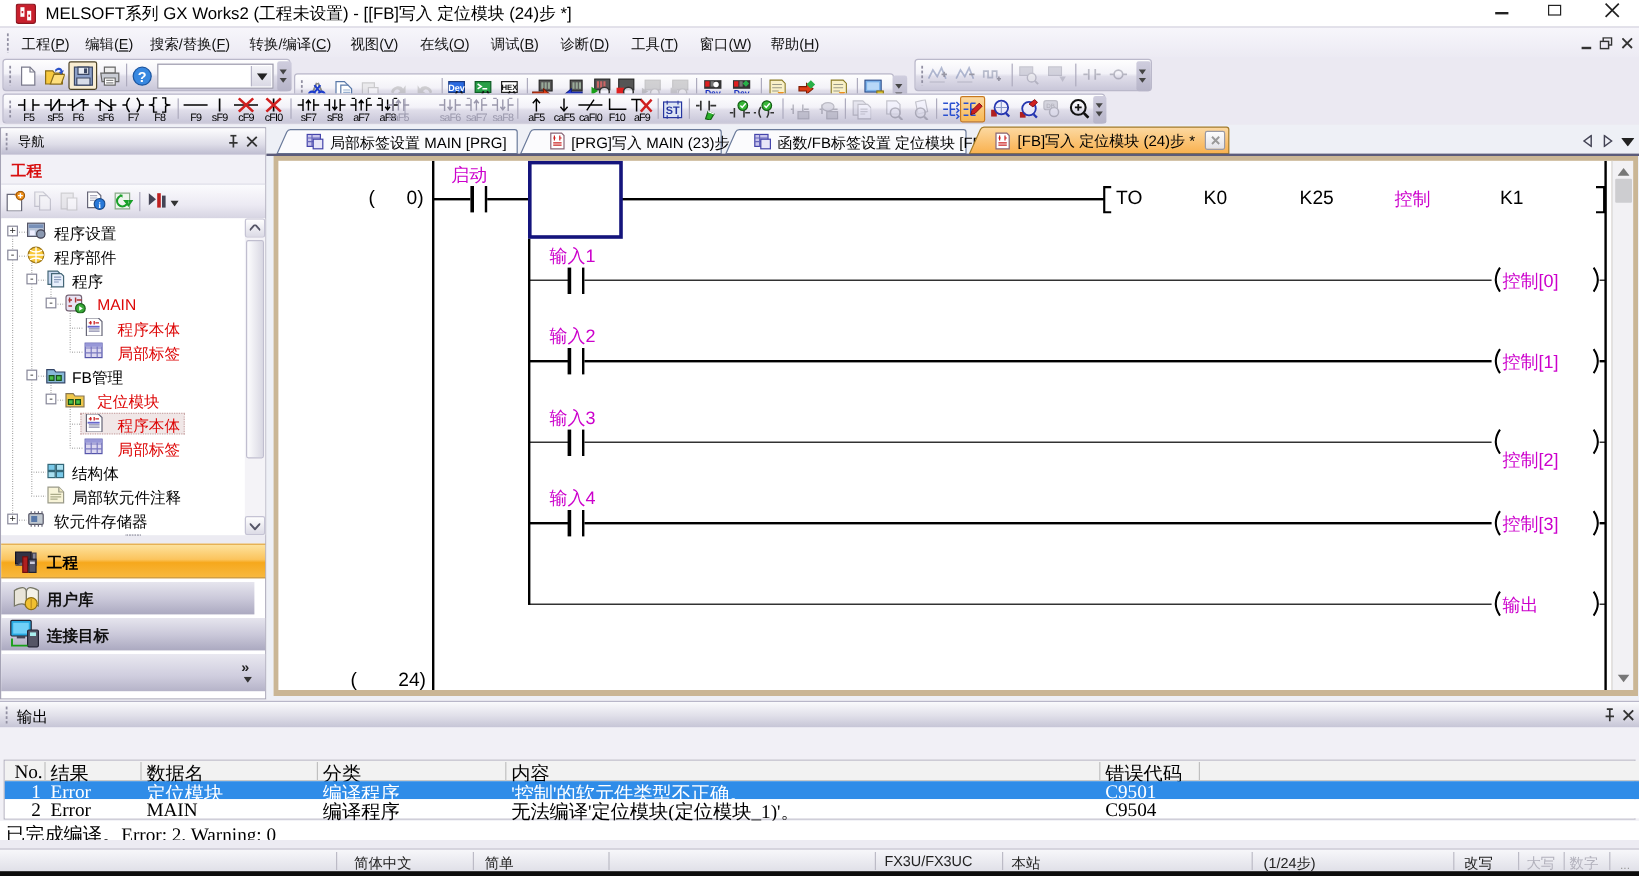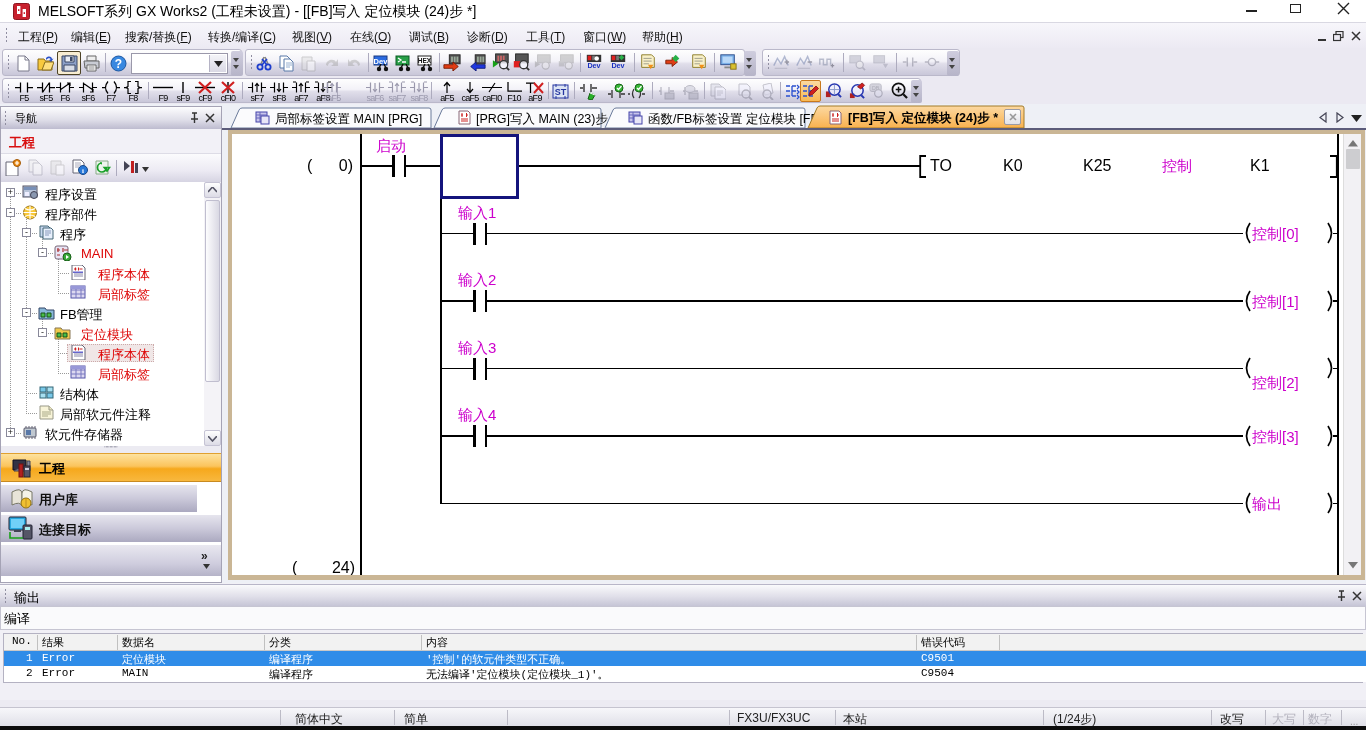--- a/index.html
+++ b/index.html
@@ -20,21 +20,21 @@
 .tr.red{color:#dd0606}
 .eb{position:absolute;width:9px;height:9px;top:5px;background:#fff;border:1px solid #889;font-size:9px;line-height:7px;text-align:center;color:#222}
 .dotv{position:absolute;width:1px;background-image:linear-gradient(#999 1px,transparent 1px);background-size:1px 2px}
 .doth{position:absolute;height:1px;background-image:linear-gradient(90deg,#999 1px,transparent 1px);background-size:2px 1px}
 .rn{position:absolute;display:flex;justify-content:space-between;font-size:16px;color:#000}
 .mag{position:absolute;font-size:15px;color:#cc00cc;white-space:nowrap}
 .opd{position:absolute;font-size:16px;color:#000;white-space:nowrap}
 .wire{position:absolute;height:1.5px;background:#000}
 .cbar{position:absolute;width:2.5px;height:22px;background:#000}
 .coil{position:absolute}
-.mono{font-family:Liberation Mono, monospace;font-size:11px}
+.mono{font-family:Liberation Serif, serif;font-size:16px}
 .hcell{position:absolute;top:1px;white-space:nowrap}
 .hv{position:absolute;top:1px;height:15px;width:1px;background:#c0c0c0}
 .sv{position:absolute;top:2px;height:15px;width:1px;background:#bcbbc6}
 </style></head>
 <body>
 
 <div class="abs" style="left:0;top:0;width:1366px;height:22px;background:#ffffff">
   <svg class="abs" style="left:13px;top:3px" width="17" height="17" viewBox="0 0 17 17">
     <rect x="0.5" y="0.5" width="16" height="16" rx="2" fill="#c8202d" stroke="#8c1620"></rect>
     <rect x="4" y="3" width="3.4" height="8" fill="#fff"></rect>
@@ -110,21 +110,21 @@
           <path d="M0 0h9L4.5 6z" fill="#222"></path>
         </svg>
   </div>
   <div class="abs" style="left:228px;top:1px;width:12px;height:25px;background:linear-gradient(#cfcdde,#b6b4c8);border-radius:2px"></div>
   <div class="chev" style="left:230px;top:8px">
         <i></i>
         <i></i>
       </div>
  </div>
 
- <div class="tbblk" style="left:245px;top:1px;width:500px">
+ <div class="tbblk" style="left:245px;top:13px;width:500px">
   <div class="grip" style="left:4px"></div>
   <svg class="ico" style="left:10px" viewBox="0 0 17 17">
         <path d="M8 2L5 9M9 2l3 7" stroke="#888" stroke-width="1.6" fill="none"></path>
         <circle cx="4" cy="12" r="2.6" fill="none" stroke="#1c3ccc" stroke-width="1.8"></circle>
         <circle cx="12" cy="12" r="2.6" fill="none" stroke="#1c3ccc" stroke-width="1.8"></circle>
         <path d="M6 10l5-6M11 10L6 4" stroke="#1c3ccc" stroke-width="1.6"></path>
       </svg>
   <svg class="ico" style="left:32px" viewBox="0 0 17 17">
         <path d="M2 1h7l3 3v9H2z" fill="#fff" stroke="#5878a8"></path>
         <path d="M6 4h6l3 3v9H6z" fill="#fff" stroke="#5878a8"></path>
@@ -723,21 +723,21 @@
   <div class="abs" style="left:0;top:346px;width:220px;height:29px;background:linear-gradient(#fde29e,#fbc45d 45%,#f6a81c 55%,#f8b83e);border-top:1px solid #e0a030;border-bottom:1px solid #c88a20">
     <svg class="abs" style="left:10px;top:2px" width="24" height="24" viewBox="0 0 24 24">
         <path d="M2 4h13v10H2z" fill="#334" stroke="#112"></path>
         <path d="M3 15l3-2h10V5h3v10H8z" fill="#889" stroke="#445"></path>
         <rect x="8" y="8" width="4" height="13" fill="#b02020" stroke="#701010"></rect>
         <rect x="13" y="10" width="6" height="11" fill="#556" stroke="#223"></rect>
         <rect x="14" y="12" width="4" height="2" fill="#ccd"></rect>
       </svg>
     <div class="abs" style="left:38px;top:6px;font-size:13px;font-weight:bold;color:#000">工程</div>
   </div>
-  <div class="abs" style="left:0;top:378px;width:196px;height:27px;background:linear-gradient(#e6e5ee,#cbc9da 50%,#aba9c0)">
+  <div class="abs" style="left:0;top:378px;width:211px;height:27px;background:linear-gradient(#e6e5ee,#cbc9da 50%,#aba9c0)">
     <svg class="abs" style="left:8px;top:1px" width="26" height="26" viewBox="0 0 26 26">
         <path d="M3 6q9-5 10 1v13q-2-5-10-1z" fill="#e8e4d8" stroke="#776"></path>
         <path d="M23 6q-9-5-10 1v13q2-5 10-1z" fill="#f4f2e8" stroke="#776"></path>
         <circle cx="17" cy="17" r="5" fill="#f0c030" stroke="#907010"></circle>
         <path d="M17 13v8" stroke="#c09020"></path>
       </svg>
     <div class="abs" style="left:38px;top:6px;font-size:13px;font-weight:bold;color:#111">用户库</div>
   </div>
   <div class="abs" style="left:0;top:408px;width:220px;height:27px;background:linear-gradient(#e6e5ee,#cbc9da 50%,#aba9c0)">
     <svg class="abs" style="left:6px;top:0" width="28" height="27" viewBox="0 0 28 27">
@@ -792,21 +792,21 @@
         <linearGradient id="tg" x1="0" y1="0" x2="0" y2="1">
           <stop offset="0" stop-color="#fcd9a2"></stop>
           <stop offset="1" stop-color="#f9b14e"></stop>
         </linearGradient>
       </defs>
     </svg>
   <svg class="abs" style="left:607px;top:6px" width="13" height="15" viewBox="0 0 13 15">
       <path d="M1 1h9l2 2v11H1z" fill="#fff" stroke="#867"></path>
       <path d="M3 5h2M8 5h2M4 3v4M8.5 3v4M3 9h7M3 11h7" stroke="#c22" stroke-width="1"></path>
     </svg>
-  <div class="abs" style="left:626px;top:6px;font-size:12.5px;font-weight:bold;color:#000">[FB]写入 定位模块 (24)步 *</div>
+  <div class="abs" style="left:626px;top:6px;font-size:12.5px;font-weight:normal;color:#000">[FB]写入 定位模块 (24)步 *</div>
   <div class="abs" style="left:782px;top:5px;width:17px;height:16px;background:linear-gradient(#fcfcfc,#e2e2e8);border:1px solid #9a9aa5;border-radius:2px"><svg style="margin:3px 4px" width="8" height="8" viewBox="0 0 8 8">
         <path d="M1 1l6 6M7 1L1 7" stroke="#999" stroke-width="1.6"></path>
       </svg></div>
 
   <svg class="abs" style="left:1096px;top:8px" width="10" height="11" viewBox="0 0 10 11">
       <path d="M8 1L2 5.5L8 10z" fill="none" stroke="#445" stroke-width="1.2"></path>
     </svg>
   <svg class="abs" style="left:1113px;top:8px" width="10" height="11" viewBox="0 0 10 11">
       <path d="M2 1l6 4.5L2 10z" fill="none" stroke="#445" stroke-width="1.2"></path>
     </svg>
@@ -935,23 +935,20 @@
     <div class="grip" style="left:4px;top:3px;bottom:3px"></div>
     <div class="abs" style="left:14px;top:4px;font-size:13px;color:#000">输出</div>
     <svg class="abs" style="left:1336px;top:5px" width="11" height="12" viewBox="0 0 11 12">
         <path d="M3 1h5M5.5 1v6M2 7h7M5.5 7v4" stroke="#333" stroke-width="1.4" fill="none"></path>
       </svg>
     <svg class="abs" style="left:1352px;top:6px" width="10" height="10" viewBox="0 0 10 10">
         <path d="M1 1l8 8M9 1L1 9" stroke="#333" stroke-width="1.5"></path>
       </svg>
   </div>
 
-  <div class="abs" style="left:0;top:23px;width:1366px;height:24px;background:#fafafc;border:1px solid #c6c5d2">
-    <div class="abs" style="left:3px;top:3px;font-size:13px;color:#000">编译</div>
-  </div>
 
   <div class="abs mono" style="left:3px;top:50px;width:1360px;height:50px;background:#fff;border:1px solid #b4b2c2">
     <div class="abs" style="left:0;top:0;width:1364px;height:17px;background:#f2f2f2;border-bottom:1px solid #c8c8c8">
       <span class="hcell" style="left:8px">No.</span>
       <span class="hcell" style="left:38px">结果</span>
       <span class="hcell" style="left:118px">数据名</span>
       <span class="hcell" style="left:265px">分类</span>
       <span class="hcell" style="left:422px">内容</span>
       <span class="hcell" style="left:917px">错误代码</span>
       <div class="hv" style="left:33px"></div>
@@ -972,20 +969,23 @@
     <div class="abs" style="left:0;top:32px;width:1364px;height:16px;background:#fff;color:#000">
       <span class="hcell" style="left:22px">2</span>
       <span class="hcell" style="left:38px">Error</span>
       <span class="hcell" style="left:118px">MAIN</span>
       <span class="hcell" style="left:265px">编译程序</span>
       <span class="hcell" style="left:422px">无法编译'定位模块(定位模块_1)'。</span>
       <span class="hcell" style="left:917px">C9504</span>
     </div>
   </div>
 
+  <div class="abs mono" style="left:0;top:101px;width:1366px;height:17px;background:#fff;border-bottom:1px solid #c6c5d2">
+    <span class="hcell" style="left:5px;top:2px">已完成编译。Error: 2, Warning: 0</span>
+  </div>
 </div>
 
 <div class="abs" style="left:0;top:700px;width:1366px;height:7px;background:#ecebf2"></div>
 
 <div class="abs" id="statusbar" style="left:0;top:707px;width:1366px;height:19px;background:linear-gradient(#f7f7fa,#e0e0e8);border-top:1px solid #c5c4cf;font-size:12px;color:#222">
   <div class="sv" style="left:280px"></div>
   <div class="abs" style="left:295px;top:3px">简体中文</div>
   <div class="sv" style="left:394px"></div>
   <div class="abs" style="left:404px;top:3px">简单</div>
   <div class="sv" style="left:507px"></div>

